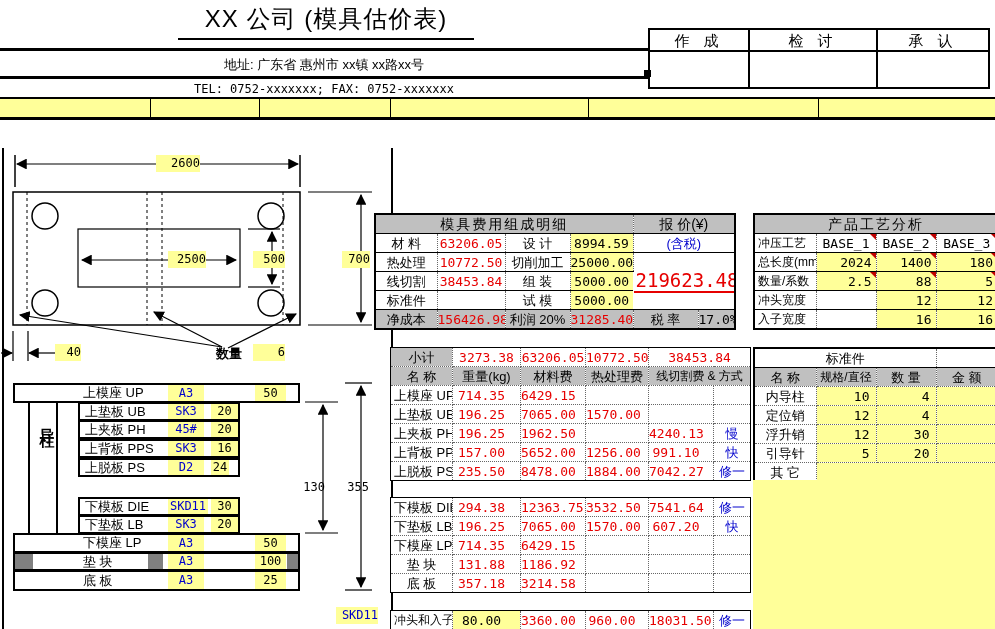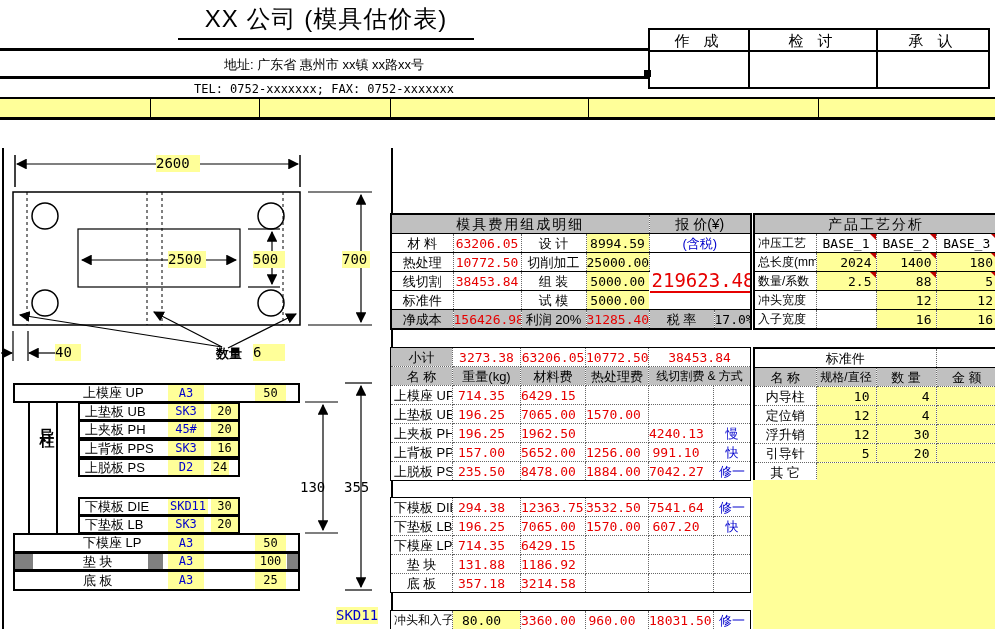--- a/index.html
+++ b/index.html
@@ -23,22 +23,22 @@
   table.ch td{border-bottom:1px solid #000}
   .al{text-align:left !important;padding-left:3px !important}
   .ar{text-align:center;padding-right:10px !important}
   .ar4{text-align:right !important;padding-right:4px !important}
   .ar6{text-align:right !important;padding-right:6px !important}
   
   .cm{position:relative}
   .cm:after{content:"";position:absolute;top:0;right:0;width:0;height:0;
             border-left:6px solid transparent;border-top:6px solid #c00000}
   
-  .dim{position:absolute;font-family:"DejaVu Sans Mono",monospace;font-size:14px;
-       text-align:left;line-height:17px;height:17px}
+  .dim{position:absolute;font-family:"DejaVu Sans Mono",monospace;font-size:12px;
+       text-align:right;line-height:17px;height:17px}
   
   .srow{position:absolute;border:2px solid #000;background:#fff;box-sizing:border-box}
   .srow .nm{position:absolute;top:0;font-size:13px;line-height:15px;white-space:nowrap}
   .srow .cell{position:absolute;top:0;bottom:0;font-family:"DejaVu Sans Mono",monospace;
               font-size:12px;text-align:center;overflow:hidden}
   .grayblk{position:absolute;top:0;bottom:0;background:#808080}
   .vline{position:absolute;background:#000}
 </style>
 </head>
 <body>
@@ -215,21 +215,21 @@
     <span class="nm" style="left:68px;line-height:15px">垫 块</span>
     <span class="cell y b bd" style="left:153px;width:36px;line-height:15px">A3</span>
     <span class="cell y" style="left:240px;width:31px;line-height:15px">100</span>
   </div>
   <div class="srow" style="left:13px;top:570px;width:287px;height:21px">
     <span class="nm" style="left:68px;line-height:17px">底 板</span>
     <span class="cell y b bd" style="left:153px;width:36px;line-height:17px">A3</span>
     <span class="cell y" style="left:240px;width:31px;line-height:17px">25</span>
   </div>
 
-  <table class="t ch b2" style="left:390px;top:213px;width:360px">
+  <table class="t ch b2" style="left:374px;top:213px;width:360px">
     <colgroup>
         <col style="width:62px">
         <col style="width:68px">
         <col style="width:65px">
         <col style="width:63px">
         <col style="width:65px">
         <col style="width:37px">
       </colgroup>
     <tbody>
         <tr>

